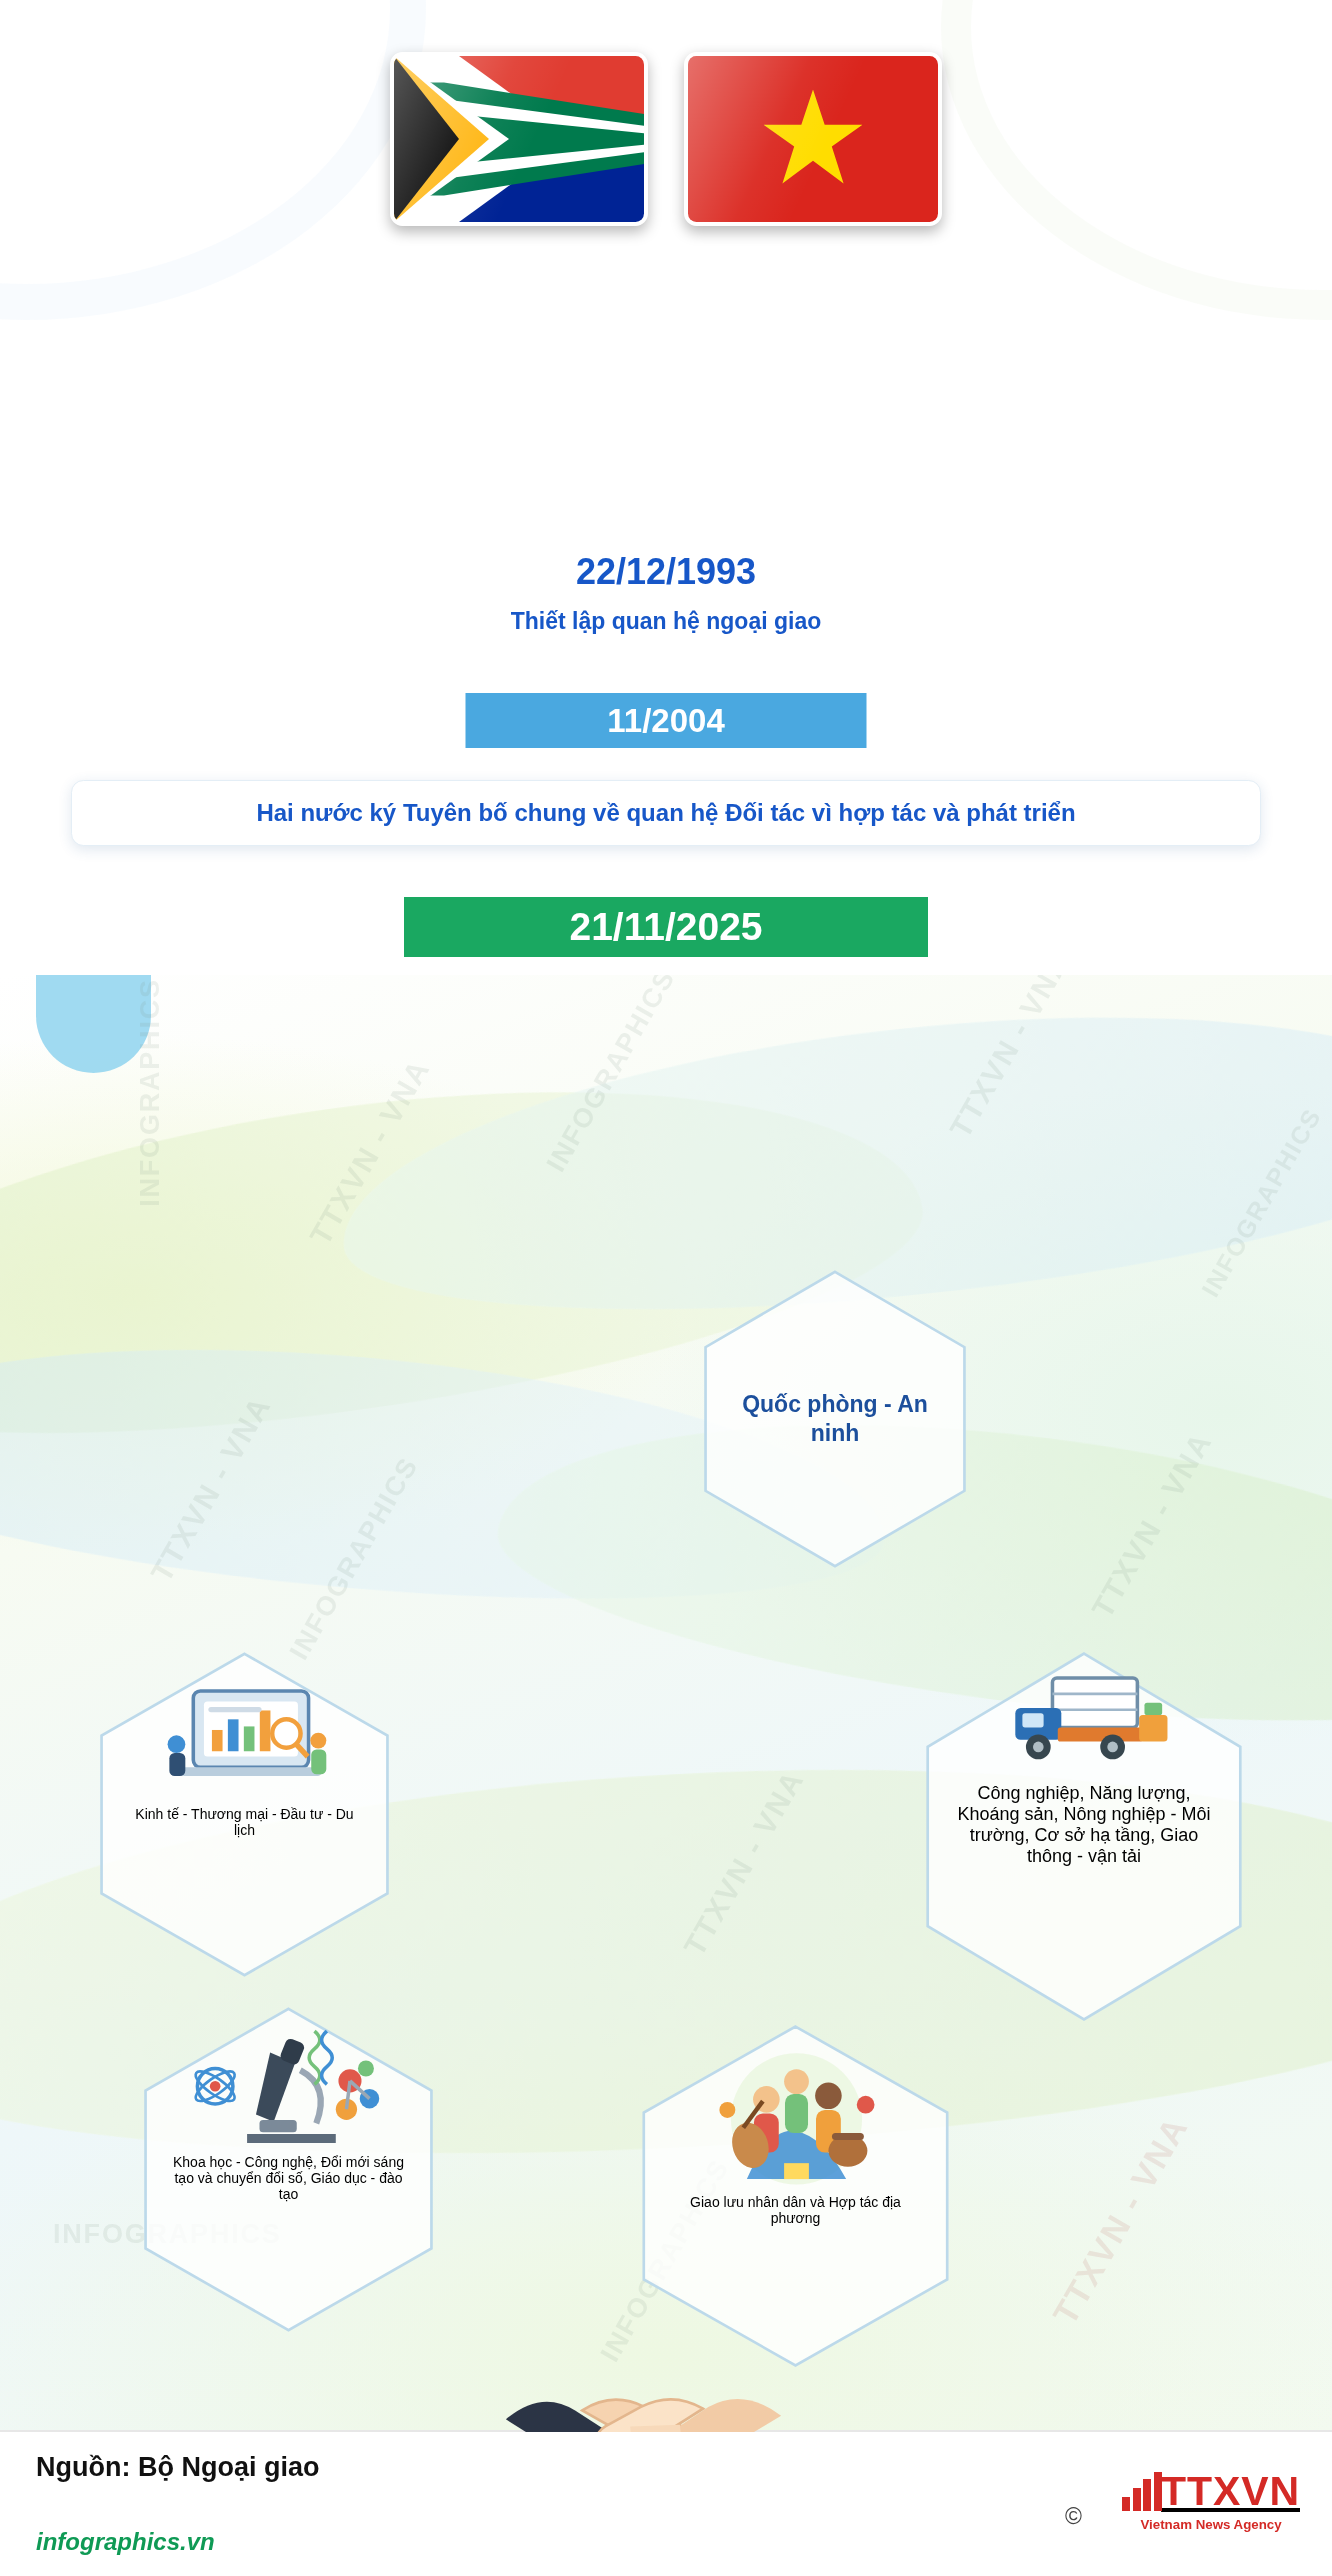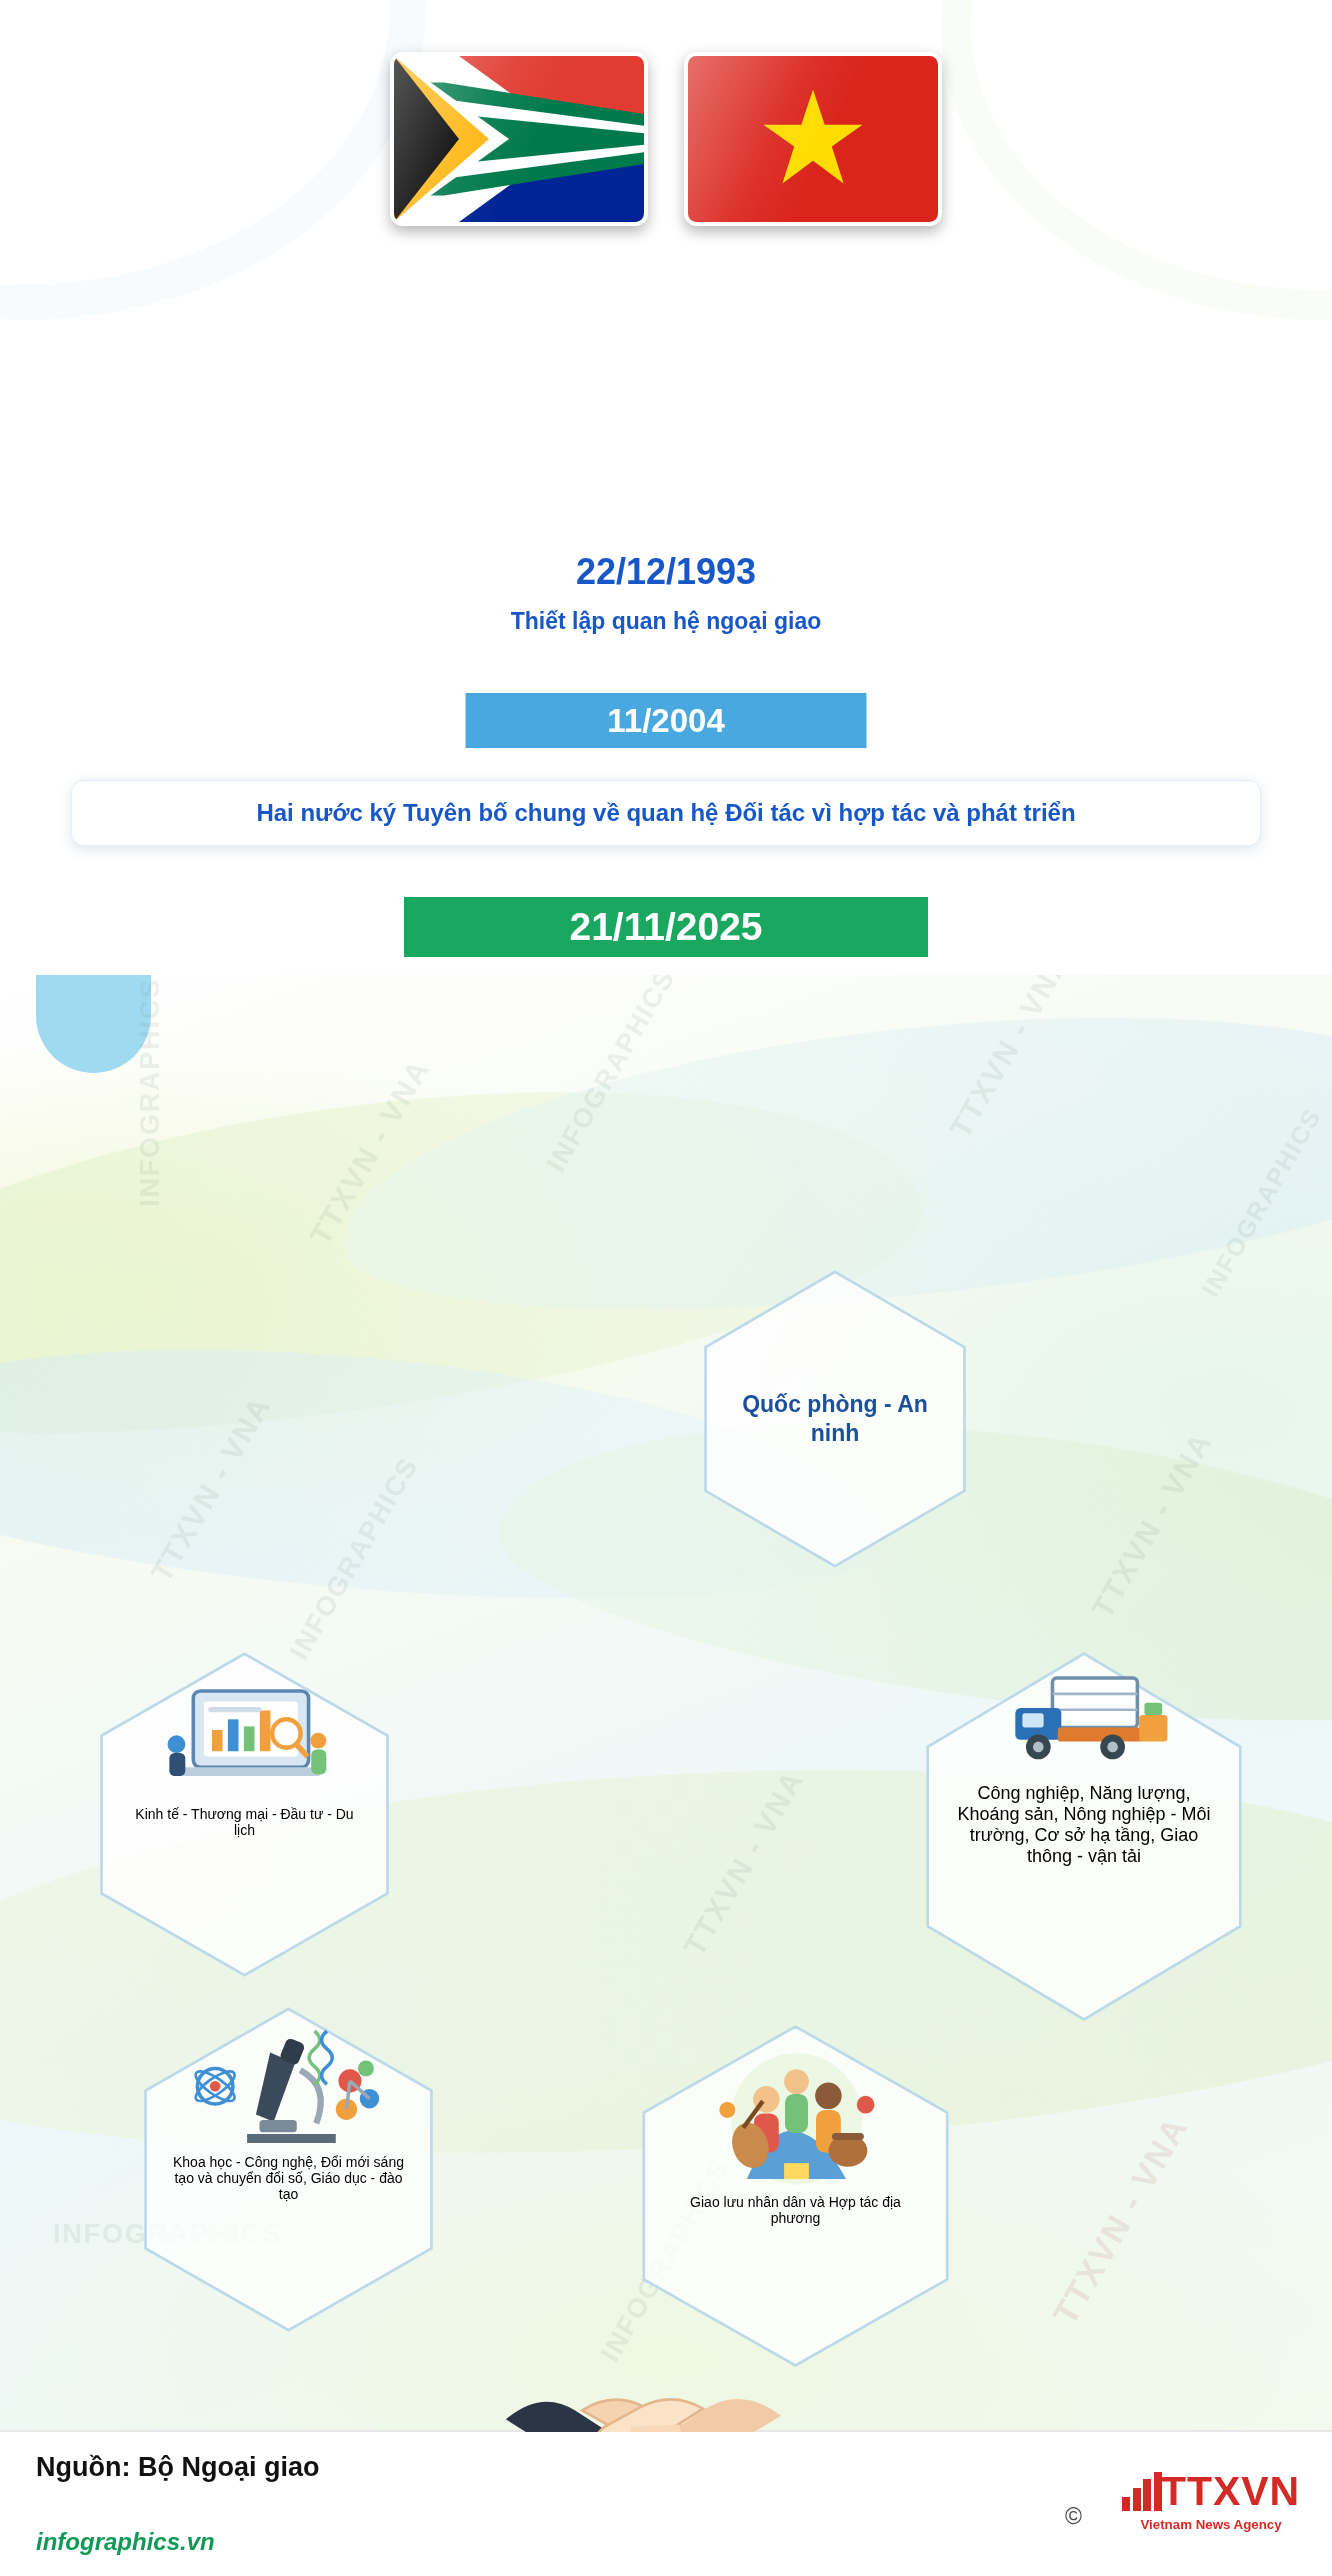--- a/index.html
+++ b/index.html
@@ -231,21 +231,21 @@
   }
   #copy {
     position:absolute; right: 250px; top: 71px;
     font-size: 23px; color:#444;
   }
   #ttxvn {
     position:absolute; right: 32px; top: 36px;
     text-align:center;
   }
   #ttxvn .logo {
-    display:flex; align-items:center; 
+    display:flex; align-items:center; text-decoration:underline;
   }
   #ttxvn .bars {
     width: 39px; height: 39px; position:relative;
   }
   #ttxvn .bars i {
     position:absolute; bottom:0; width: 8px; background:#d42a26; display:block;
   }
   #ttxvn .word {
     font-size: 41px; font-weight:bold; color:#d42a26; letter-spacing:0.9px;
   }

